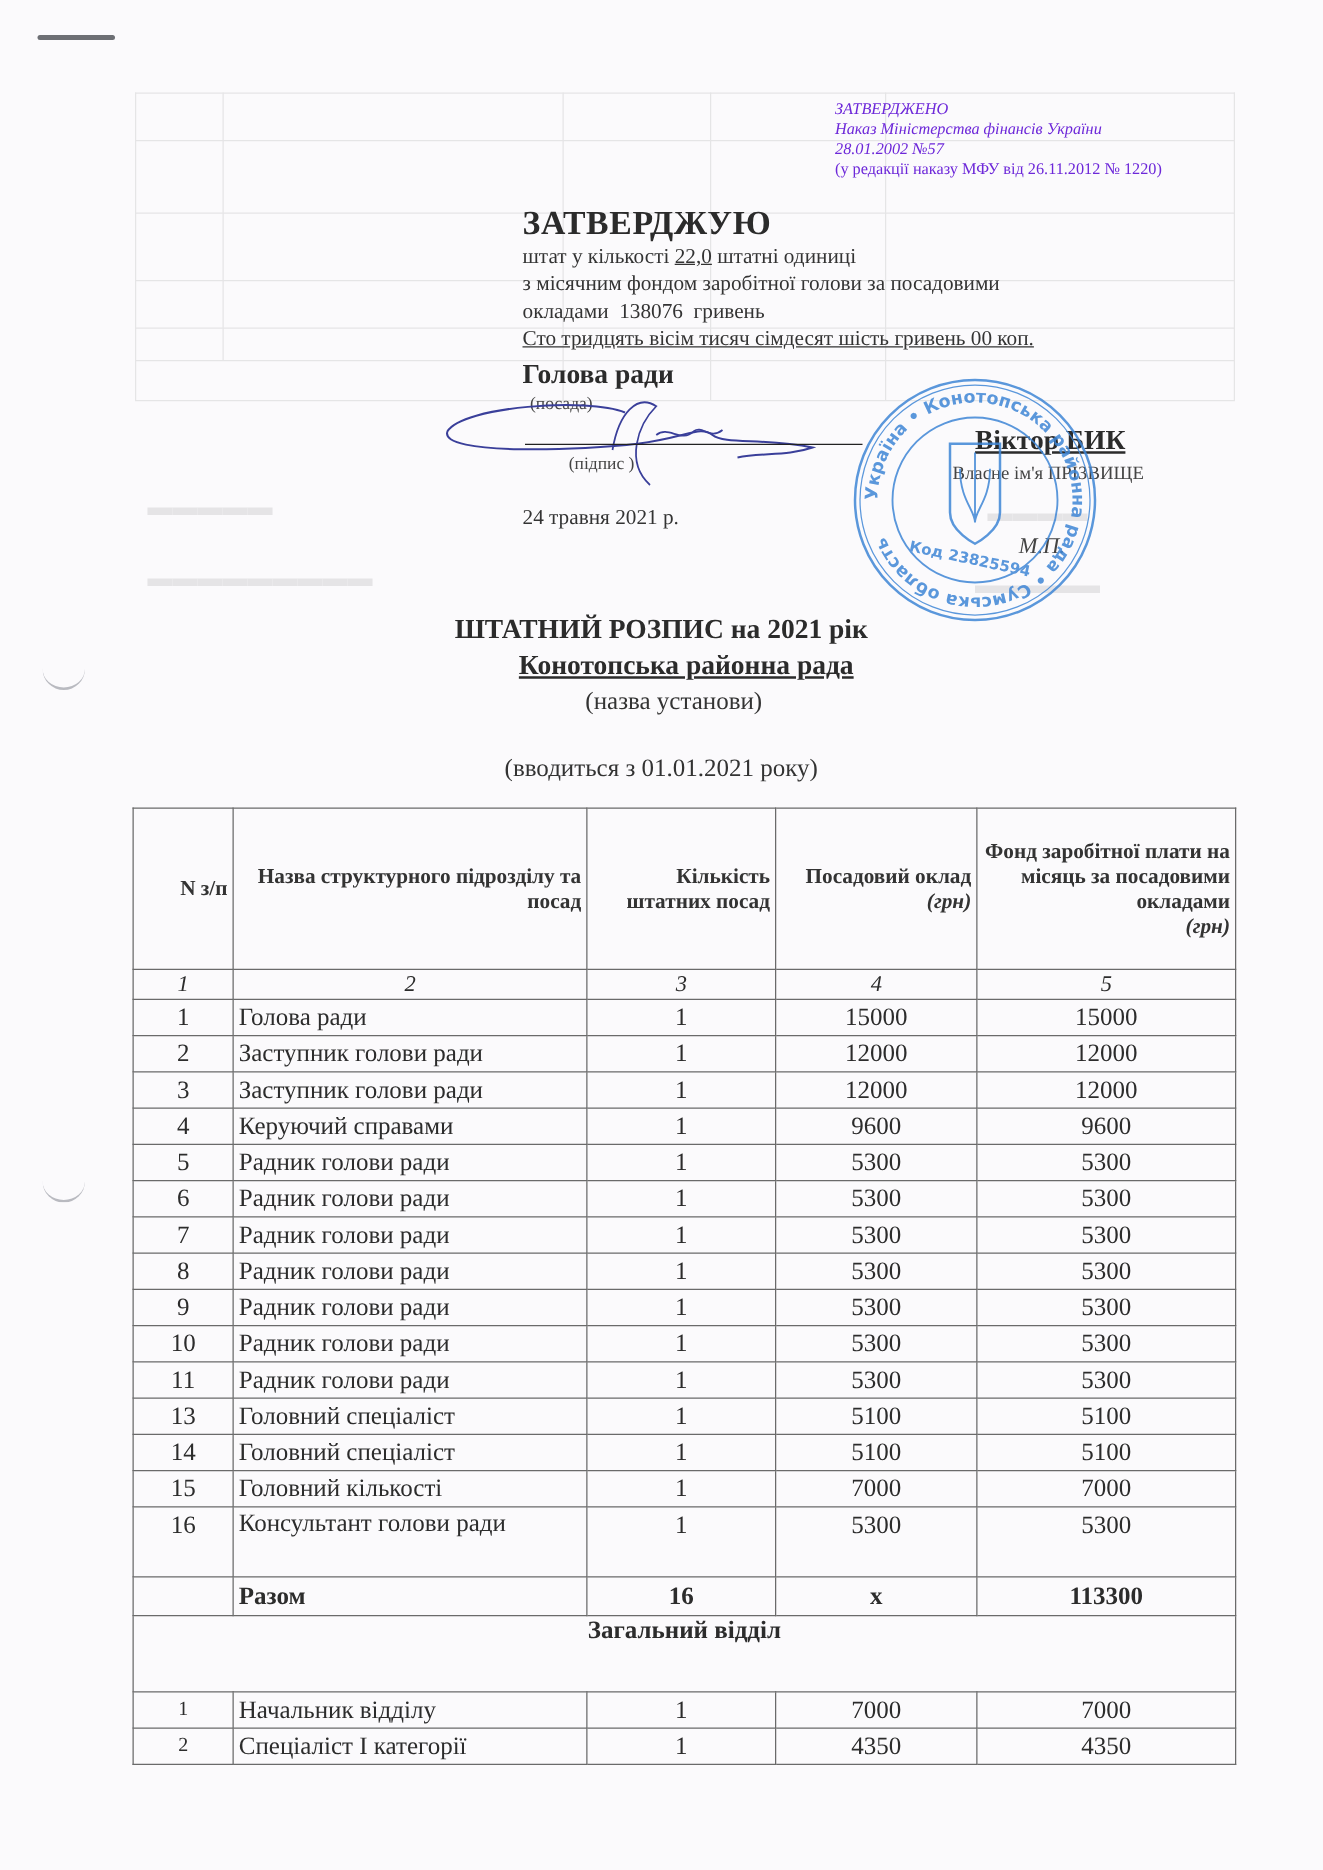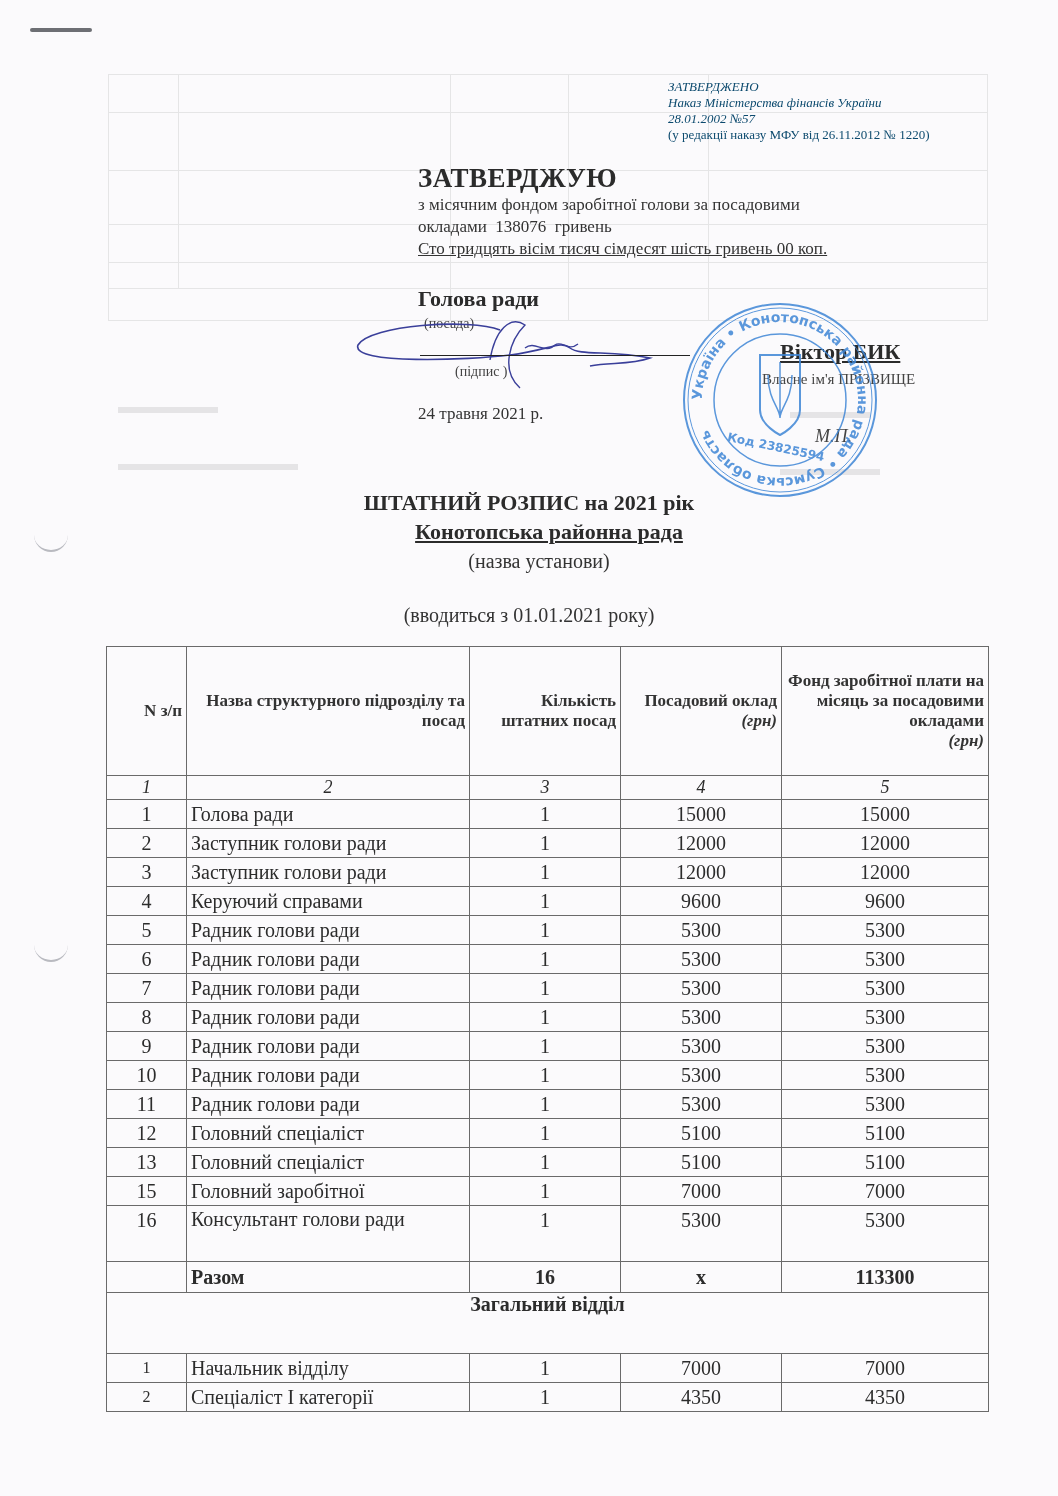--- a/index.html
+++ b/index.html
@@ -14,21 +14,21 @@
   
   .corner-mark { left: 30px; top: 28px; width: 62px; height: 4px; background: #6d6f74; border-radius: 2px; }
   .punch-hole { width: 34px; height: 20px; border-bottom: 2px solid #b9bac0; border-radius: 0 0 18px 18px; }
 
   
   .ghost { left: 108px; top: 74px; width: 880px; height: 246px; opacity: .10; }
   .ghost .gl { position: absolute; background: #333; }
   .ghost-text { position: absolute; color: #666; opacity: .14; font-size: 20px; white-space: nowrap; }
 
   
-  .approved-note { left: 668px; top: 79px; font-size: 13px; line-height: 16px; color: #0c4a6e; }
+  .approved-note { left: 668px; top: 79px; font-size: 13px; line-height: 16px; color: #6d28d9; }
   .approved-note .it { font-style: italic; }
 
   .approve-block { left: 418px; top: 162px; }
   .approve-title { font-size: 27px; font-weight: bold; letter-spacing: .5px; color: #2b2b2b; line-height: 32px; }
   .approve-line { font-size: 17px; line-height: 22px; color: #333; white-space: nowrap; }
   .u { text-decoration: underline; }
 
   .position-title { left: 418px; top: 286px; font-size: 22px; font-weight: bold; color: #2b2b2b; }
   .small-caption { font-size: 14px; color: #444; }
   .sign-line { left: 420px; top: 355px; width: 270px; border-top: 1.5px solid #222; }
@@ -93,20 +93,25 @@
 
 <div class="abs approved-note">
   <div class="it">ЗАТВЕРДЖЕНО</div>
   <div class="it">Наказ Міністерства фінансів України</div>
   <div class="it">28.01.2002 №57</div>
   <div>(у редакції наказу МФУ від 26.11.2012 № 1220)</div>
 </div>
 
 <div class="abs approve-block">
   <div class="approve-title">ЗАТВЕРДЖУЮ</div>
+  <div class="approve-line">
+    <span>штат у кількості</span>
+    <span class="u">22,0</span>
+    <span>штатні  одиниці</span>
+  </div>
   <div class="approve-line">з місячним фондом заробітної голови за посадовими</div>
   <div class="approve-line">
     <span>окладами</span>&nbsp;
     <span>138076</span>&nbsp;
     <span>гривень</span>
   </div>
   <div class="approve-line u">Сто тридцять вісім тисяч сімдесят шість гривень 00 коп.</div>
 </div>
 
 <div class="abs position-title">Голова ради</div>
@@ -244,36 +249,36 @@
         <td class="c">5300</td>
       </tr>
     <tr class="data-row">
         <td class="c">11</td>
         <td class="l">Радник голови ради</td>
         <td class="c">1</td>
         <td class="c">5300</td>
         <td class="c">5300</td>
       </tr>
     <tr class="data-row">
-        <td class="c">12</td>
+        <td class="c">13</td>
         <td class="l">Головний спеціаліст</td>
         <td class="c">1</td>
         <td class="c">5100</td>
         <td class="c">5100</td>
       </tr>
     <tr class="data-row">
-        <td class="c">13</td>
+        <td class="c">14</td>
         <td class="l">Головний спеціаліст</td>
         <td class="c">1</td>
         <td class="c">5100</td>
         <td class="c">5100</td>
       </tr>
     <tr class="data-row">
         <td class="c">15</td>
-        <td class="l">Головний заробітної</td>
+        <td class="l">Головний кількості</td>
         <td class="c">1</td>
         <td class="c">7000</td>
         <td class="c">7000</td>
       </tr>
     <tr class="data-row tall">
         <td class="c">16</td>
         <td class="l" style="line-height:27px;width:190px;">Консультант голови ради</td>
         <td class="c">1</td>
         <td class="c">5300</td>
         <td class="c">5300</td>

